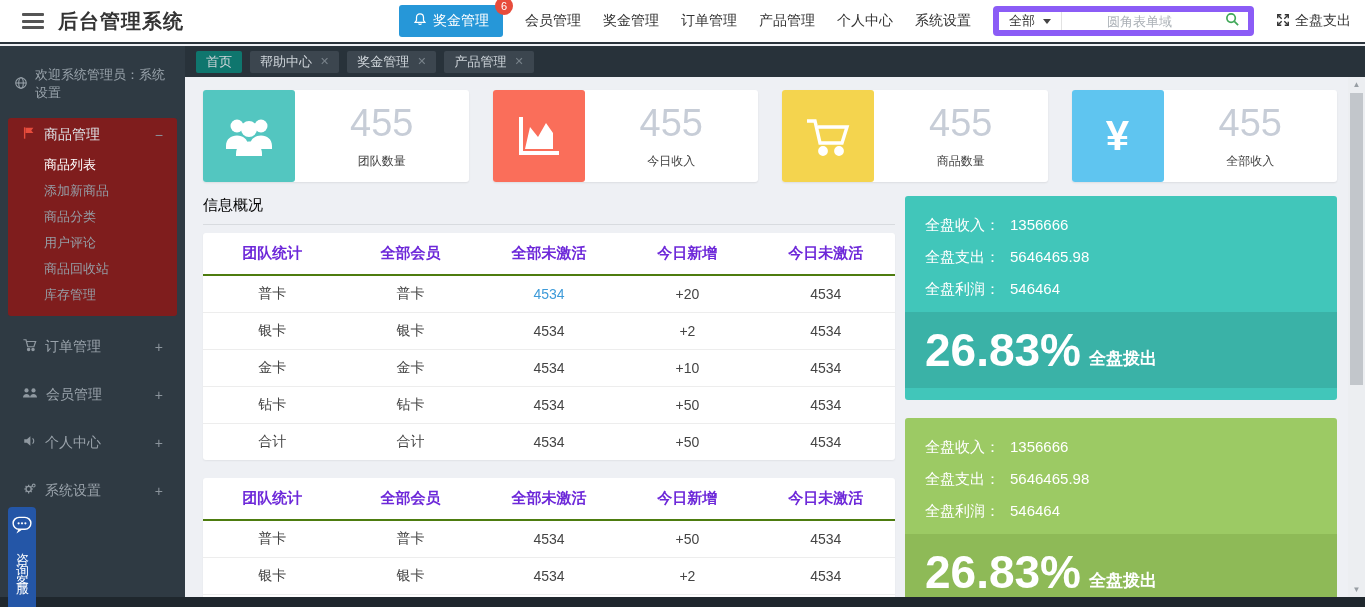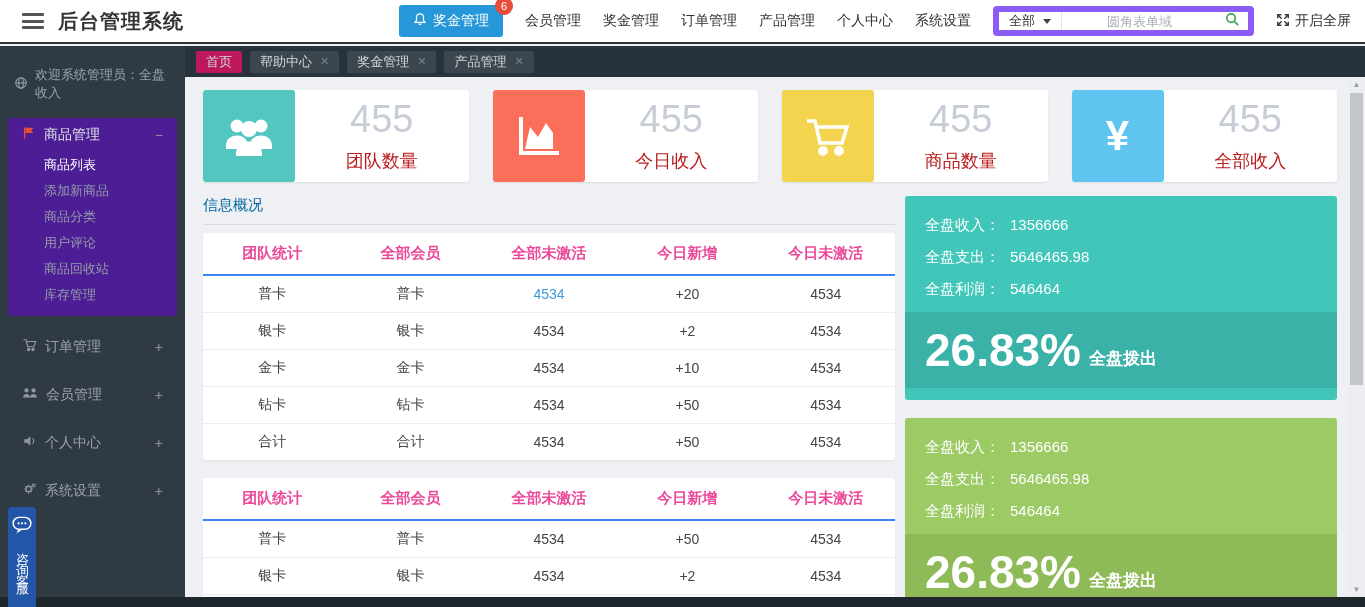--- a/index.html
+++ b/index.html
@@ -24,57 +24,57 @@
     border-right:1px solid #e2e2e2; height:100%; cursor:pointer; }
   .caret { width:0; height:0; border-left:4px solid transparent; border-right:4px solid transparent; border-top:5px solid #444; }
   .search-input { border:none; outline:none; width:155px; font-size:13px; color:#333; padding:0 8px;text-align:center; }
   .search-input::placeholder { color:#aab0b6; }
   .search-btn { padding:0 8px; cursor:pointer; display:flex; align-items:center; }
   .fullscreen { display:flex; align-items:center; gap:5px; font-size:14px; color:#333; cursor:pointer; }
 
   
   .sidebar { position:absolute; left:0; top:46px; width:185px; height:561px; background:#2f3a43; z-index:10; }
   .welcome { display:flex; align-items:center; gap:7px; color:#99a3ab; font-size:13px; padding:20px 12px 0 14px; }
-  .menu-group { margin:16px 8px 0 8px; background:#4c1d95; border-radius:3px; padding-bottom:8px; }
+  .menu-group { margin:16px 8px 0 8px; background:#7f1d1d; border-radius:3px; padding-bottom:8px; }
   .group-head { display:flex; align-items:center; height:34px; padding:0 14px; cursor:pointer; }
   .group-head .g-label { font-size:14px; color:#dde2e6; margin-left:8px; }
   .g-toggle { margin-left:auto; color:#8b949c; font-size:14px; }
   .sub-item { font-size:13px; color:#959ea6; padding:5px 0 5px 36px; cursor:pointer; line-height:16px; }
   .sub-item.active { color:#fff; }
   .parent-item { display:flex; align-items:center; height:34px; margin:14px 8px 0 8px; padding:0 14px; cursor:pointer; }
   .parent-item:first-of-type { margin-top:20px; }
   .parent-item .p-label { font-size:14px; color:#99a2aa; margin-left:8px; }
 
   
   .tabstrip { position:absolute; left:185px; top:46px; width:1180px; height:31px; background:#28323a;
     display:flex; align-items:center; gap:8px; padding:0 11px; z-index:10; }
   .tab { display:flex; align-items:center; gap:8px; height:22px; padding:0 10px; border-radius:2px;
     background:#3c464f; color:#cfd5da; font-size:13px; cursor:pointer; }
-  .tab.active { background:#be185d; }
+  .tab.active { background:#0f766e; }
   .tab .close { color:#78828a; font-size:11px; font-weight:bold; cursor:pointer; }
 
   
   .content { position:absolute; left:185px; top:77px; width:1180px; height:530px; background:#eef0f4;
     padding:13px 18px 0 18px; overflow:hidden; }
   .stats-row { display:flex; gap:24px; width:1134px; margin-bottom:14px; }
   .stat-card { flex:1; height:92px; display:flex; background:#fff; border-radius:3px; box-shadow:0 1px 2px rgba(0,0,0,.08); }
   .stat-icon { width:92px; height:92px; border-radius:3px; display:flex; align-items:center; justify-content:center; flex-shrink:0; }
   .stat-body { flex:1; display:flex; flex-direction:column; align-items:center; justify-content:center; }
   .stat-value { font-size:38px; color:#c7cdd7; line-height:40px; }
-  .stat-label { font-size:18px; color:#b91c1c; margin-top:10px; }
+  .stat-label { font-size:12px; color:#404040; margin-top:10px; }
   .yuan-glyph { font-size:42px; color:#fff; font-weight:bold; }
 
   .columns { display:flex; gap:10px; width:1134px; }
   .left-col { width:692px; }
   .right-col { flex:1; }
-  .section-title { font-size:15px; color:#0369a1; padding-bottom:9px; border-bottom:1px solid #d8dbdf; margin-bottom:8px; }
+  .section-title { font-size:15px; color:#000000; padding-bottom:9px; border-bottom:1px solid #d8dbdf; margin-bottom:8px; }
 
   .tcard { background:#fff; border-radius:3px; box-shadow:0 1px 2px rgba(0,0,0,.06); margin-bottom:18px; overflow:hidden; }
   .tcard table { width:100%; border-collapse:collapse; }
-  .tcard th { width:20%; text-align:center; font-size:15px; color:#ec4899; font-weight:bold; padding:11px 4px; border-bottom:2px solid #3b82f6; }
+  .tcard th { width:20%; text-align:center; font-size:15px; color:#6d28d9; font-weight:bold; padding:11px 4px; border-bottom:2px solid #4d7c0f; }
   .tcard td { width:20%; text-align:center; font-size:14px; color:#444; padding:9px 4px; border-bottom:1px solid #ededed; }
   .tcard tbody tr:last-child td { border-bottom:none; }
   .tcard td.link { color:#3e9bd9; cursor:pointer; }
 
   .panel { border-radius:3px; overflow:hidden; color:#fff; margin-bottom:18px; }
   .panel-1 { height:204px; } .panel-2 { height:200px; }
   .panel-top { padding:20px 20px 0 20px; }
   .panel-line { font-size:15px; margin-bottom:13px; }
   .panel-line .val { margin-left:10px; }
   .panel-band { height:76px; display:flex; align-items:center; padding-left:20px; margin-top:2px; }
@@ -136,35 +136,35 @@
         </span>
       </div>
     </div>
     <div class="fullscreen">
       <span>
         <svg width="14" height="14" viewBox="0 0 16 16" stroke="#333" stroke-width="1.6" fill="none">
           <path d="M2 6V2h4M14 6V2h-4M2 10v4h4M14 10v4h-4"></path>
             <path d="M2.5 2.5l4 4M13.5 2.5l-4 4M2.5 13.5l4-4M13.5 13.5l-4-4"></path>
         </svg>
       </span>
-      <span>开启全屏</span>
+      <span>全盘支出</span>
     </div>
   </div>
 </div>
 
 <div class="sidebar">
   <div class="welcome">
     <span>
       <svg width="14" height="14" viewBox="0 0 16 16" stroke="#99a3ab" fill="none" stroke-width="1.2">
           <circle cx="8" cy="8" r="6"></circle>
           <ellipse cx="8" cy="8" rx="2.6" ry="6"></ellipse>
           <line x1="2" y1="8" x2="14" y2="8"></line>
         </svg>
     </span>
-    <span>欢迎系统管理员：全盘收入</span>
+    <span>欢迎系统管理员：系统设置</span>
   </div>
 
   <div class="menu-group">
     <div class="group-head">
       <span>
         <svg width="14" height="14" viewBox="0 0 16 16">
             <line x1="3" y1="1.5" x2="3" y2="14.5" stroke="#e74c3c" stroke-width="1.6"></line>
             <path d="M4 2h9l-2.4 3L13 8H4z" fill="#e74c3c"></path>
           </svg>
       </span>

